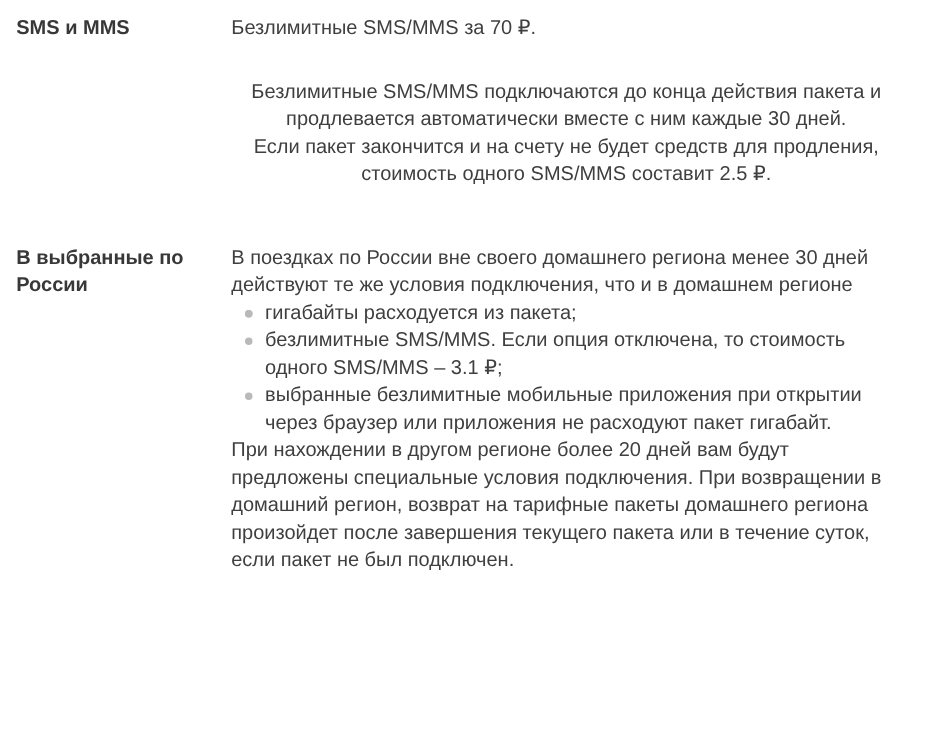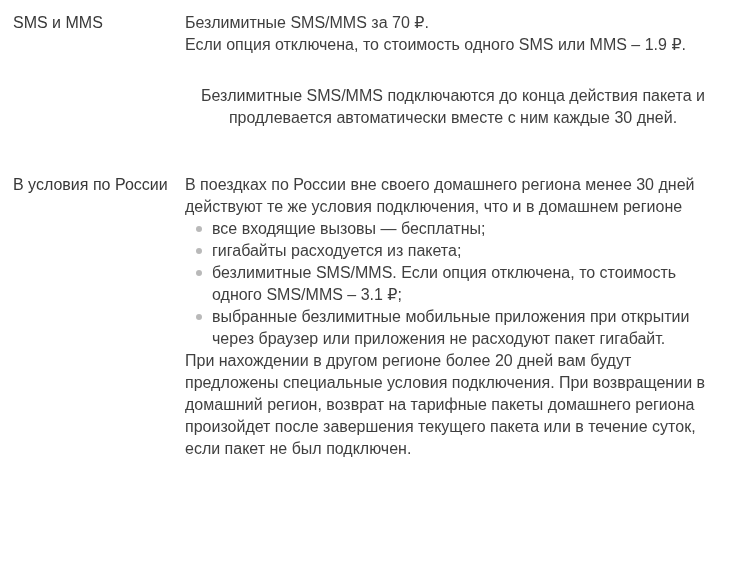--- a/index.html
+++ b/index.html
@@ -18,21 +18,21 @@
     display: flex;
     align-items: flex-start;
     padding-left: 13px;
     padding-right: 20px;
   }
   .row-sms { margin-top: 12px; }
   .row-travel { margin-top: 45px; }
   .row-label {
     flex: 0 0 172px;
     width: 172px;
-    font-weight: normal;
+    font-weight: bold;
     color: #383838;
     padding-right: 10px;
   }
   .row-content {
     flex: 1 1 auto;
     max-width: 536px;
   }
   .row-content p { margin: 0; }
   .group-gap { margin-top: 29px; text-align: center; }
   ul.bullets {
@@ -56,36 +56,35 @@
   .outro { margin-top: 24px; }
 </style>
 </head>
 <body>
 
 <div class="row row-sms">
   <div class="row-label">SMS и MMS</div>
   <div class="row-content">
     <div>
       <p>Безлимитные SMS/MMS за 70 ₽.</p>
-      <p>Если опция отключена, то стоимость одного SMS или MMS – 1.9 ₽.</p>
     </div>
     <div class="group-gap">
       <p>Безлимитные SMS/MMS подключаются до конца действия пакета и продлевается автоматически вместе с ним каждые 30 дней.</p>
+      <p>Если пакет закончится и на счету не будет средств для продления, стоимость одного SMS/MMS составит 2.5 ₽.</p>
     </div>
   </div>
 </div>
 
 <div class="row row-travel">
-  <div class="row-label">В условия по России</div>
+  <div class="row-label">В выбранные по России</div>
   <div class="row-content">
     <p>В поездках по России вне своего домашнего региона менее 30 дней действуют те же условия подключения, что и в домашнем регионе</p>
     <ul class="bullets">
       <li>
         <span class="bullet-dot"></span>
-        <span>все входящие вызовы — бесплатны;</span>
       </li>
       <li>
         <span class="bullet-dot"></span>
         <span>гигабайты расходуется из пакета;</span>
       </li>
       <li>
         <span class="bullet-dot"></span>
         <span>безлимитные SMS/MMS. Если опция отключена, то стоимость одного SMS/MMS – 3.1 ₽;</span>
       </li>
       <li>

